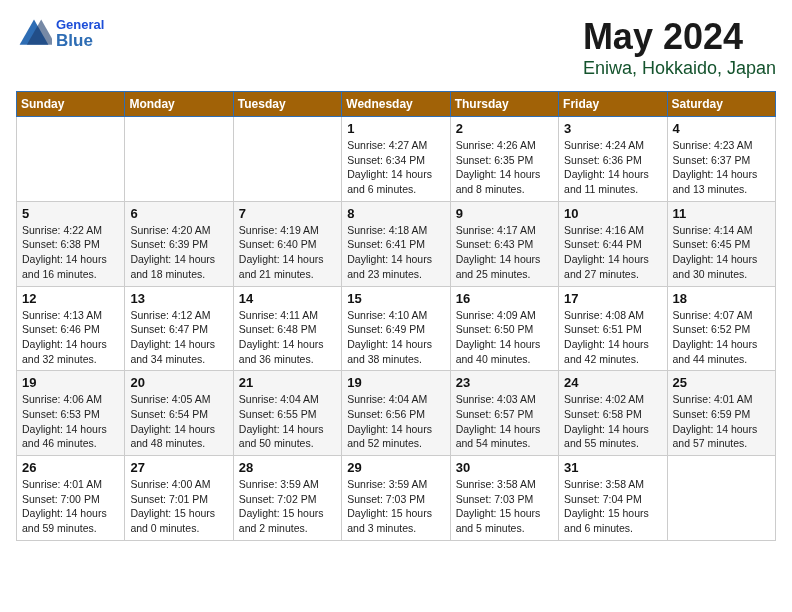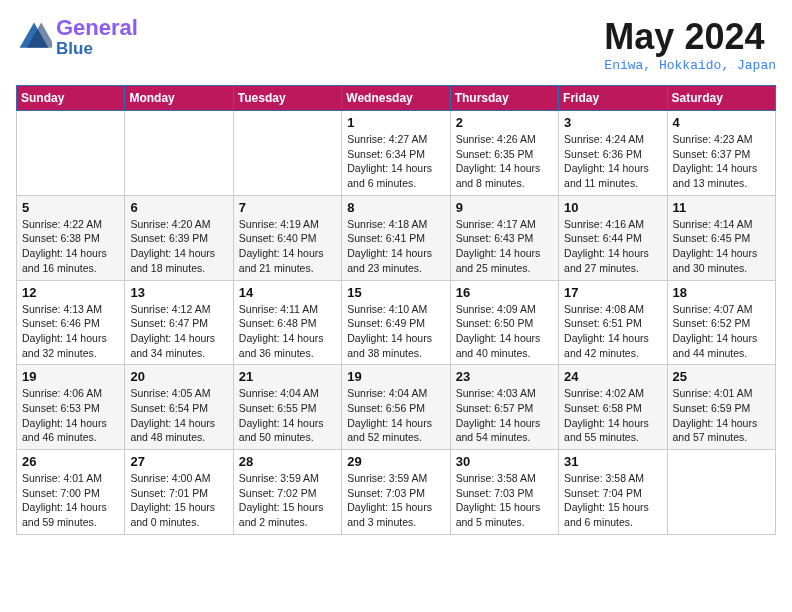--- a/index.html
+++ b/index.html
@@ -25,31 +25,30 @@
       width: 36px;
       height: 36px;
     }
     .title-block { text-align: left; }
     .month-title {
       font-size: 36px;
       font-weight: bold;
       color: #1a1a1a;
     }
     .location {
-      font-size: 13px;
-      color: #3b82f6;
-      font-family: Liberation Mono, monospace;
+      font-size: 18px;
+      color: #14532d;
     }
     .calendar {
       width: 100%;
       border-collapse: collapse;
       font-size: 11px;
     }
     .calendar th {
-      background: #be185d;
+      background: #a16207;
       color: #fff;
       padding: 5px 4px;
       text-align: left;
       font-size: 12px;
       font-weight: bold;
       border: 1px solid #2e6db4;
     }
     .calendar td {
       border: 1px solid #ccc;
       vertical-align: top;
@@ -79,21 +78,21 @@
 </head>
 <body>
 
 <div class="header">
   <div class="logo">
     <svg class="logo-icon" viewBox="0 0 40 40">
       <polygon points="20,4 36,32 4,32" fill="#2e6db4"></polygon>
       <polygon points="28,4 44,32 12,32" fill="#1a3a6b" opacity="0.6"></polygon>
     </svg>
     <div>
-      <div style="font-size:22px;font-weight:bold;color:#8b5cf6;line-height:1.1;">General</div>
+      <div style="font-size:13px;font-weight:bold;color:#1d4ed8;line-height:1.1;">General</div>
       <div style="font-size:17px;font-weight:bold;color:#2e6db4;line-height:1.1;">Blue</div>
     </div>
   </div>
   <div class="title-block">
     <div class="month-title">May 2024</div>
     <div class="location">Eniwa, Hokkaido, Japan</div>
   </div>
 </div>
 
 <table class="calendar">

